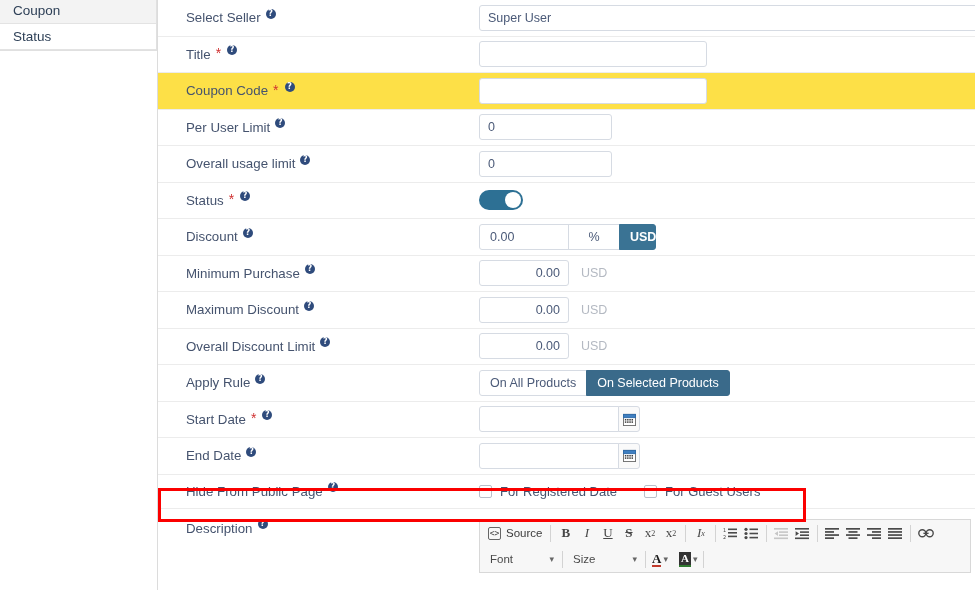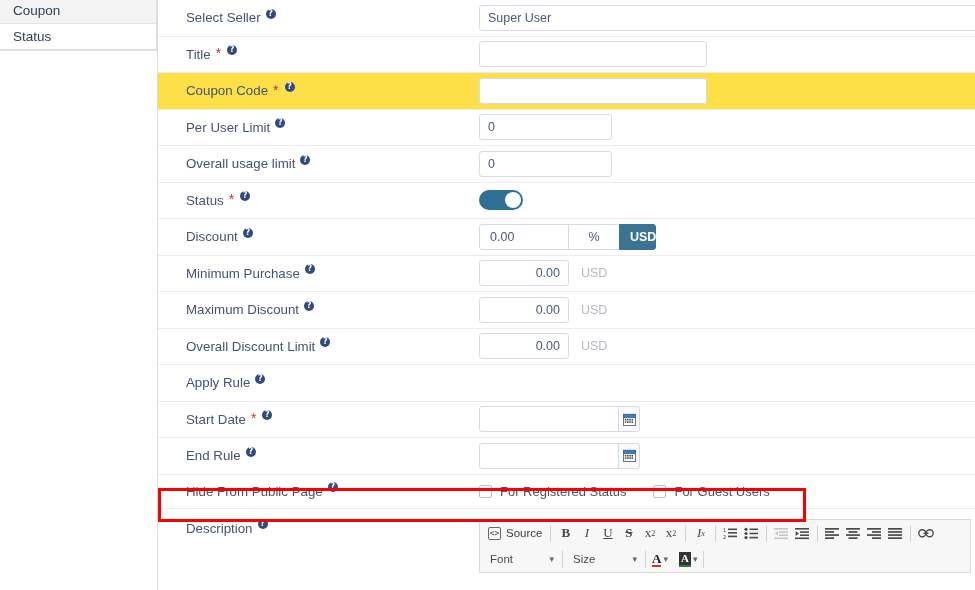--- a/index.html
+++ b/index.html
@@ -396,20 +396,26 @@
       <div class="field">
         <input class="txt w-amt" value="0.00" style="">
         <span class="unit">USD</span>
       </div>
     </div>
 
     <div class="row">
       <div class="label">
         <span>Apply Rule</span>
         <span class="help">?</span>
+      </div>
+      <div class="field">
+        <div class="seg seg2">
+          <div class="cell">On All Products</div>
+          <div class="cell">On Selected Products</div>
+        </div>
       </div>
     </div>
 
     <div class="row">
       <div class="label">
         <span>Start Date</span>
         <span class="req">*</span>
         <span class="help">?</span>
       </div>
       <div class="field datewrap">
@@ -428,21 +434,21 @@
               <rect x="6.8" y="9" width="1.6" height="1.6"></rect>
                 <rect x="9.2" y="9" width="1.6" height="1.6"></rect>
             </g>
           </svg>
         </div>
       </div>
     </div>
 
     <div class="row">
       <div class="label">
-        <span>End Rule</span>
+        <span>End Date</span>
         <span class="help">?</span>
       </div>
       <div class="field datewrap">
         <input class="txt w-date" value="" style="">
         <div class="calbtn">
           <svg width="13" height="13" viewBox="0 0 14 14" aria-hidden="true">
             <rect x="0.5" y="1.5" width="13" height="12" fill="#fff" stroke="#6d6d6d"></rect>
             <rect x="0.5" y="1.5" width="13" height="3.5" fill="#3f7fc1" stroke="#2f6ba8"></rect>
             <g fill="#3a3a3a">
               <rect x="2" y="6.5" width="1.6" height="1.6"></rect>
@@ -460,21 +466,21 @@
     </div>
 
     <div class="row" style="min-height:34px;">
       <div class="label">
         <span>Hide From Public Page</span>
         <span class="help">?</span>
       </div>
       <div class="field cbgroup">
         <div class="cbitem">
           <span class="cbox"></span>
-          <span class="cblabel">For Registered Status</span>
+          <span class="cblabel">For Registered Date</span>
         </div>
         <div class="cbitem">
           <span class="cbox"></span>
           <span class="cblabel">For Guest Users</span>
         </div>
       </div>
     </div>
 
     <div class="row nodiv" style="align-items:flex-start; padding-top:10px; min-height:58px;">
       <div class="label" style="padding-top:2px;">

